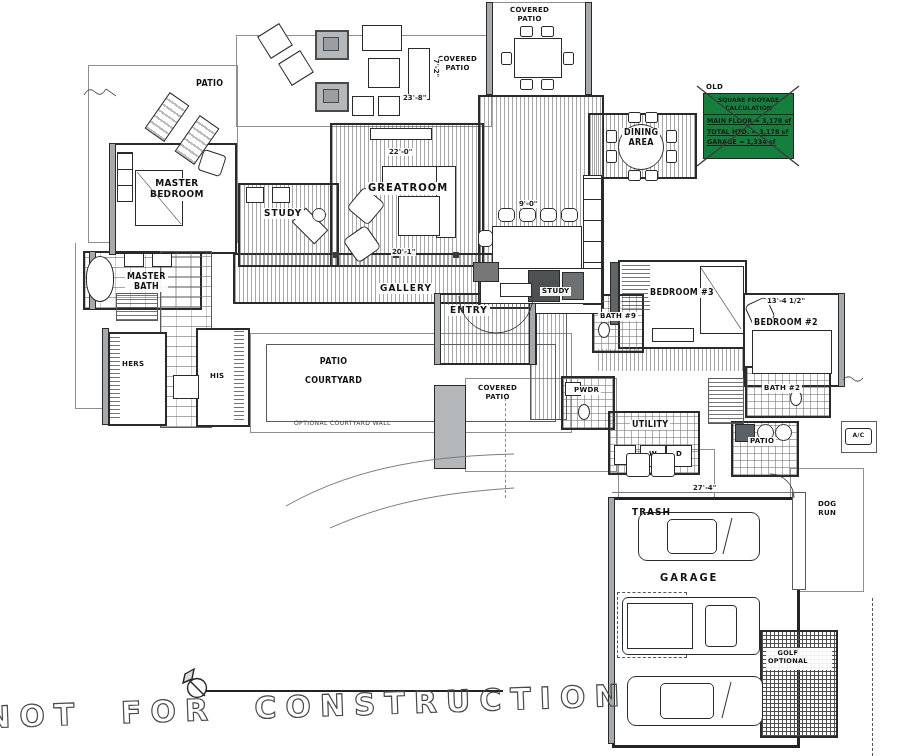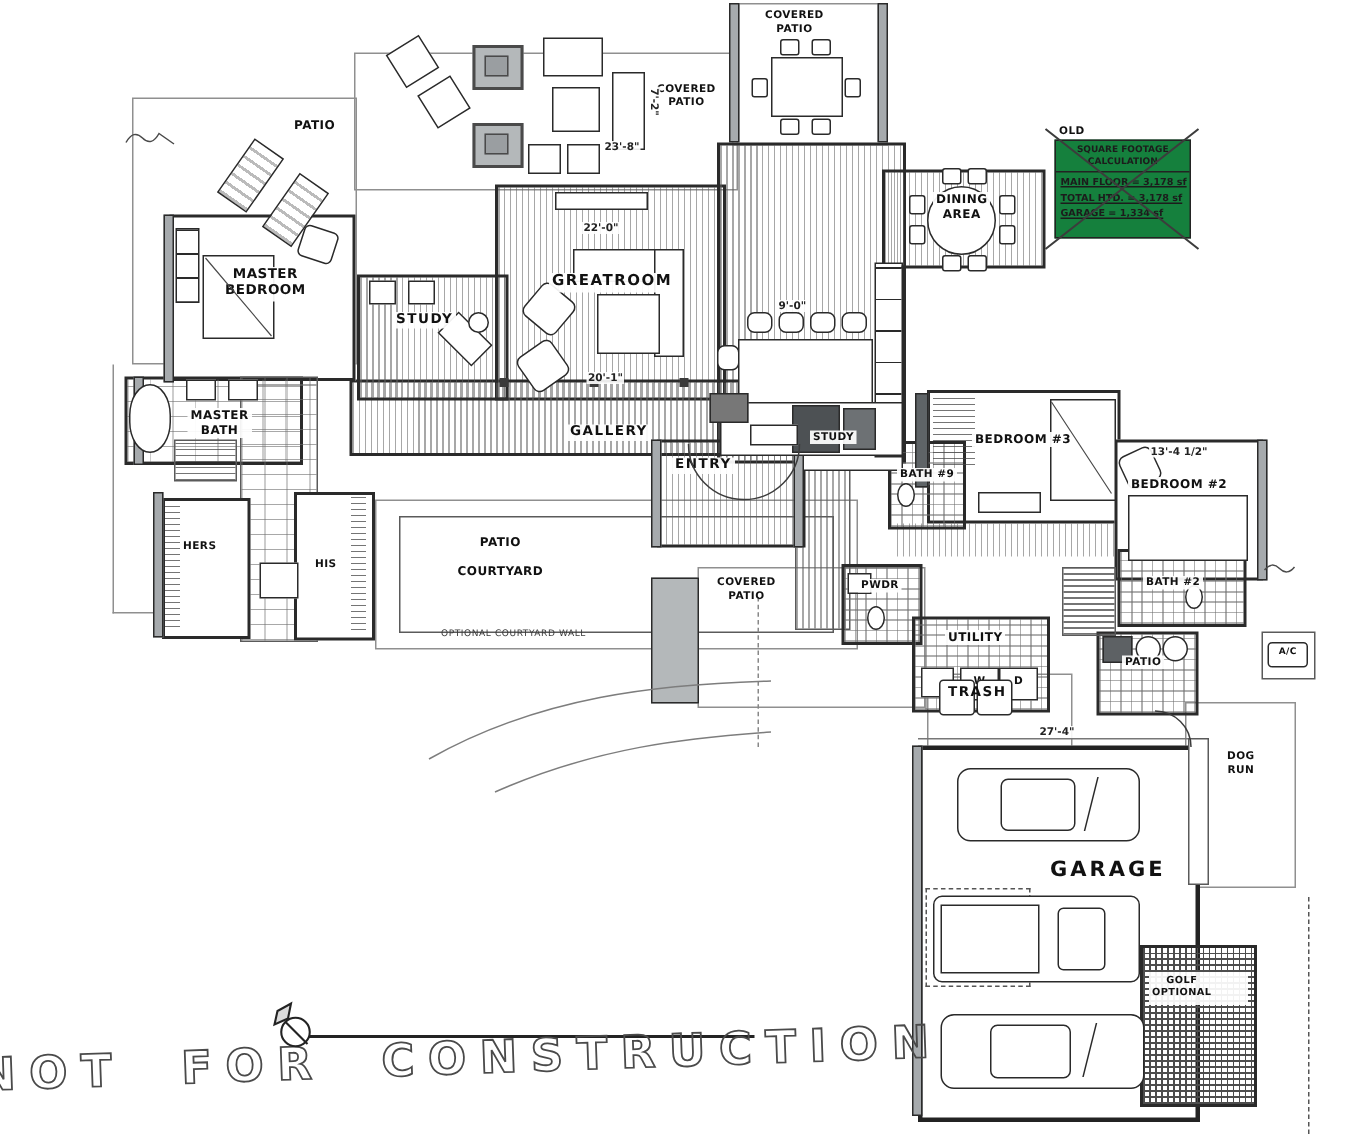--- a/index.html
+++ b/index.html
@@ -241,22 +241,22 @@
 COURTYARD</div>
   <div class="a lbl" style="left:478px;top:384px;font-size:7px">COVERED
 PATIO</div>
   <div class="a lbl bg" style="left:648px;top:288px;font-size:8px">BEDROOM #3</div>
   <div class="a lbl bg" style="left:752px;top:318px;font-size:8px">BEDROOM #2</div>
   <div class="a lbl bg" style="left:598px;top:312px;font-size:7px">BATH #9</div>
   <div class="a lbl bg" style="left:762px;top:384px;font-size:7px">BATH #2</div>
   <div class="a lbl bg" style="left:572px;top:386px;font-size:7px">PWDR</div>
   <div class="a lbl bg" style="left:630px;top:420px;font-size:8px">UTILITY</div>
   <div class="a lbl bg" style="left:748px;top:437px;font-size:7px">PATIO</div>
-  <div class="a lbl" style="left:632px;top:457px;font-size:9px;letter-spacing:1px">TRASH</div>
-  <div class="a lbl" style="left:700px;top:572px;font-size:14px;letter-spacing:2px">GARAGE</div>
+  <div class="a lbl" style="left:632px;top:507px;font-size:9px;letter-spacing:1px">TRASH</div>
+  <div class="a lbl" style="left:660px;top:572px;font-size:10px;letter-spacing:2px">GARAGE</div>
   <div class="a lbl" style="left:818px;top:500px;font-size:7px">DOG
 RUN</div>
   <div class="a lbl" style="left:768px;top:649px;font-size:6.5px">GOLF
 OPTIONAL</div>
 
   <div class="a dim" style="left:388px;top:148px">22'-0"</div>
   <div class="a dim" style="left:391px;top:248px">20'-1"</div>
   <div class="a dim" style="left:402px;top:94px">23'-8"</div>
   <div class="a dim" style="left:426px;top:64px;transform:rotate(90deg)">7'-2"</div>
   <div class="a dim" style="left:692px;top:484px">27'-4"</div>

